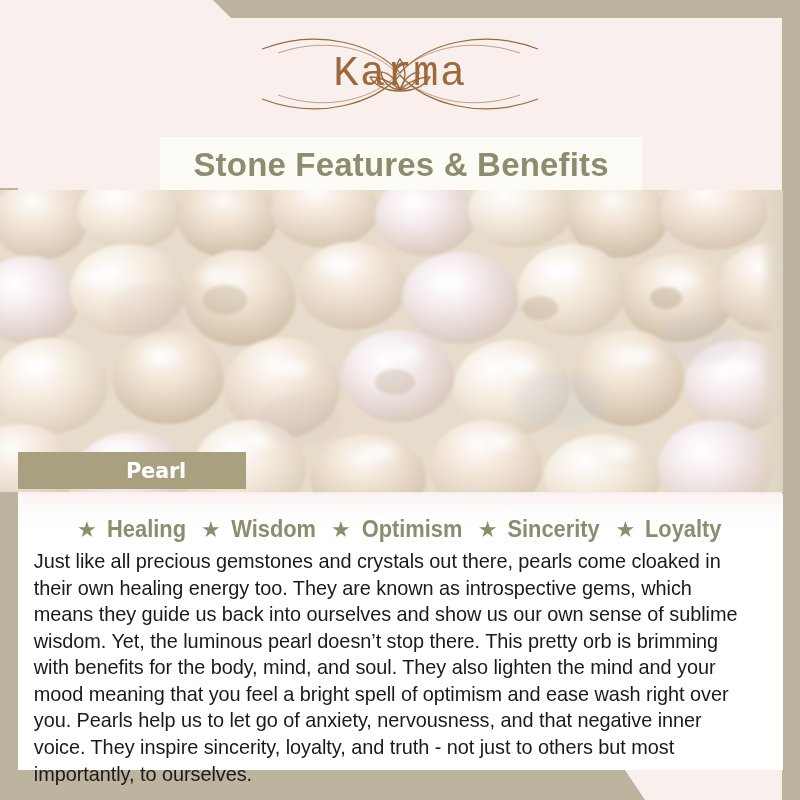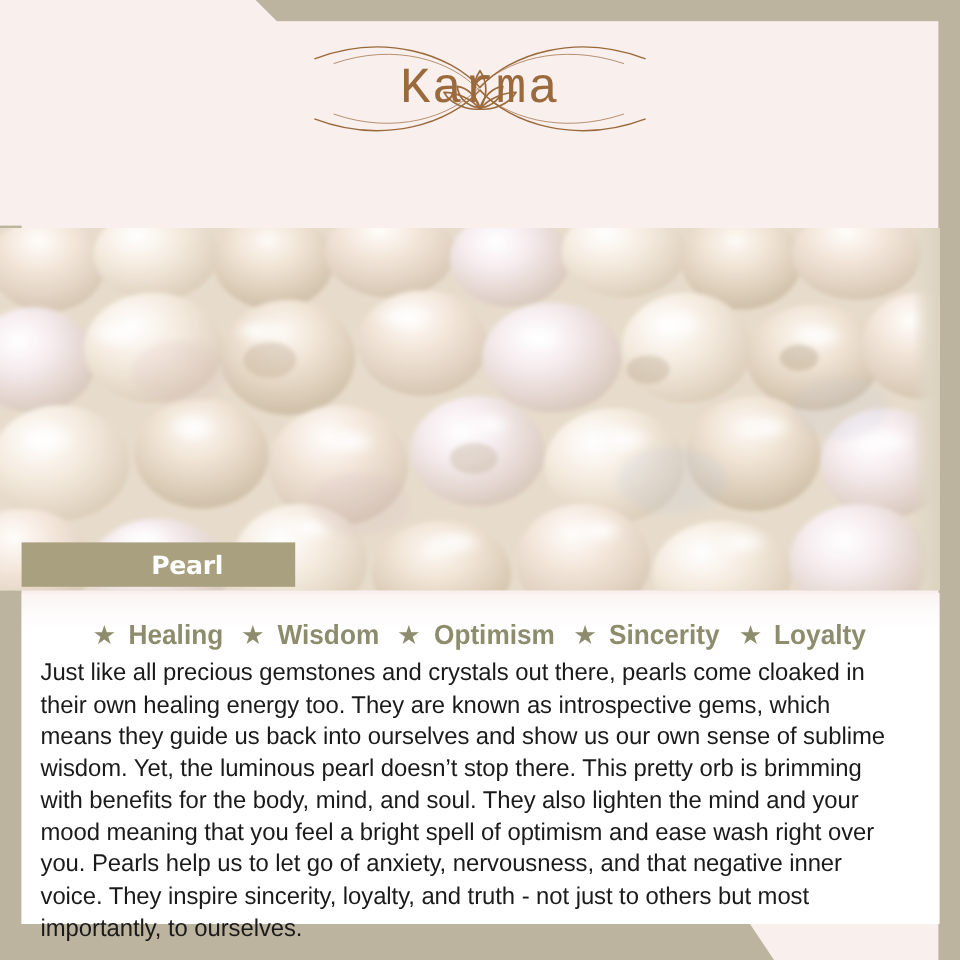--- a/index.html
+++ b/index.html
@@ -238,20 +238,23 @@
           <path d="M33 7 C 27 16, 26 28, 33 38 C 40 28, 39 16, 33 7 Z"></path>
           <path d="M33 38 C 23 37, 15 30, 14 20 C 22 21, 30 28, 33 38 Z"></path>
           <path d="M33 38 C 43 37, 51 30, 52 20 C 44 21, 36 28, 33 38 Z"></path>
           <path d="M33 39 C 21 40, 8 34, 3 25 C 13 25, 26 30, 33 39 Z"></path>
           <path d="M33 39 C 45 40, 58 34, 63 25 C 53 25, 40 30, 33 39 Z"></path>
         </g>
       </svg>
     </div>
   </div>
 
+  <div class="title-box">
+    <div class="title-text">Stone Features &amp; Benefits</div>
+  </div>
 
   <div class="photo">
     <svg viewBox="0 0 783 302" preserveAspectRatio="none">
       <defs>
         <radialGradient id="pg1" cx="35%" cy="30%" r="72%">
           <stop offset="0%" stop-color="#ffffff"></stop>
           <stop offset="45%" stop-color="#f5ece0"></stop>
           <stop offset="100%" stop-color="#ddcfbb"></stop>
         </radialGradient>
         <radialGradient id="pg2" cx="42%" cy="26%" r="75%">

